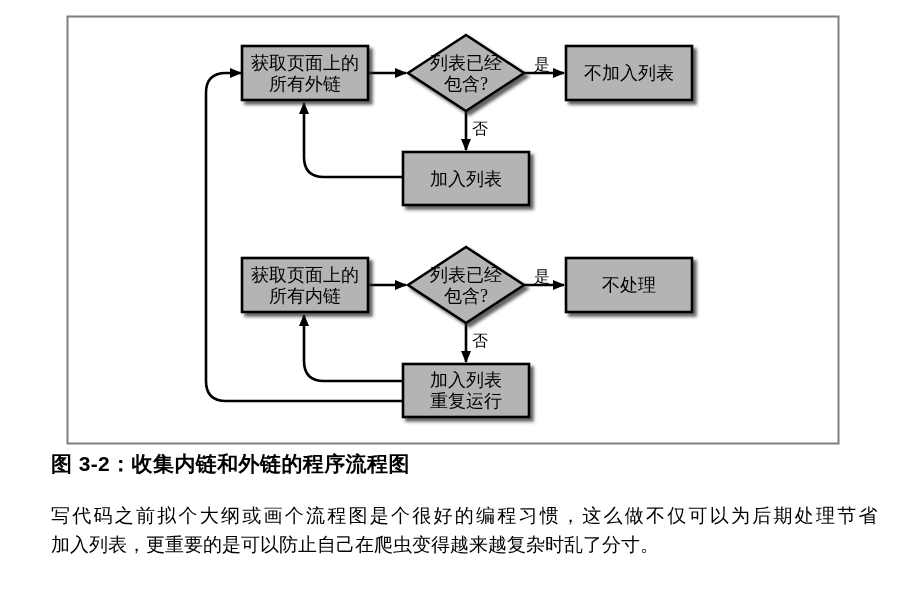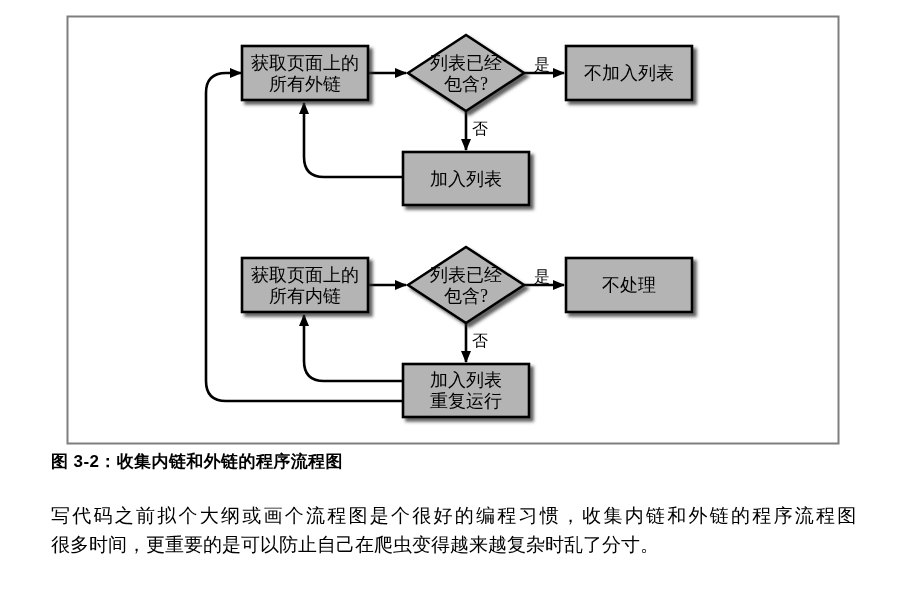--- a/index.html
+++ b/index.html
@@ -7,21 +7,21 @@
     width:913px;height:592px;position:relative;overflow:hidden;
     font-family:"Liberation Serif", serif;color:#000;
   }
   .page{position:absolute;inset:0;padding-left:16px;}
   svg text{font-family:"Liberation Serif", serif;fill:#000;}
   .node-label{font-size:18px;}
   .branch-label{font-size:16px;}
   .caption{
     position:absolute;left:51px;top:450px;
     font-family:"Liberation Sans", sans-serif;
-    font-weight:bold;font-size:17px;letter-spacing:0.4px;
+    font-weight:bold;font-size:21px;letter-spacing:0.4px;
     white-space:nowrap;
   }
   .paragraph{
     position:absolute;left:51px;top:501px;
     font-size:19px;line-height:29px;white-space:nowrap;
   }
   .paragraph .line1{letter-spacing:2.25px;}
   .paragraph .line2{letter-spacing:0;}
 </style>
 </head>
@@ -85,17 +85,17 @@
       <text x="526" y="70">是</text>
       <text x="464" y="134">否</text>
       <text x="526" y="282">是</text>
       <text x="464" y="346">否</text>
     </g>
   </svg>
 
   <div class="caption">图 3-2：收集内链和外链的程序流程图</div>
 
   <div class="paragraph">
-    <div class="line1">写代码之前拟个大纲或画个流程图是个很好的编程习惯，收集内链和外链的程序流程图</div>
-    <div class="line2">很多时间，更重要的是可以防止自己在爬虫变得越来越复杂时乱了分寸。</div>
+    <div class="line1">写代码之前拟个大纲或画个流程图是个很好的编程习惯，这么做不仅可以为后期处理节省</div>
+    <div class="line2">加入列表，更重要的是可以防止自己在爬虫变得越来越复杂时乱了分寸。</div>
   </div>
 
 </div>
 
 </body></html>

